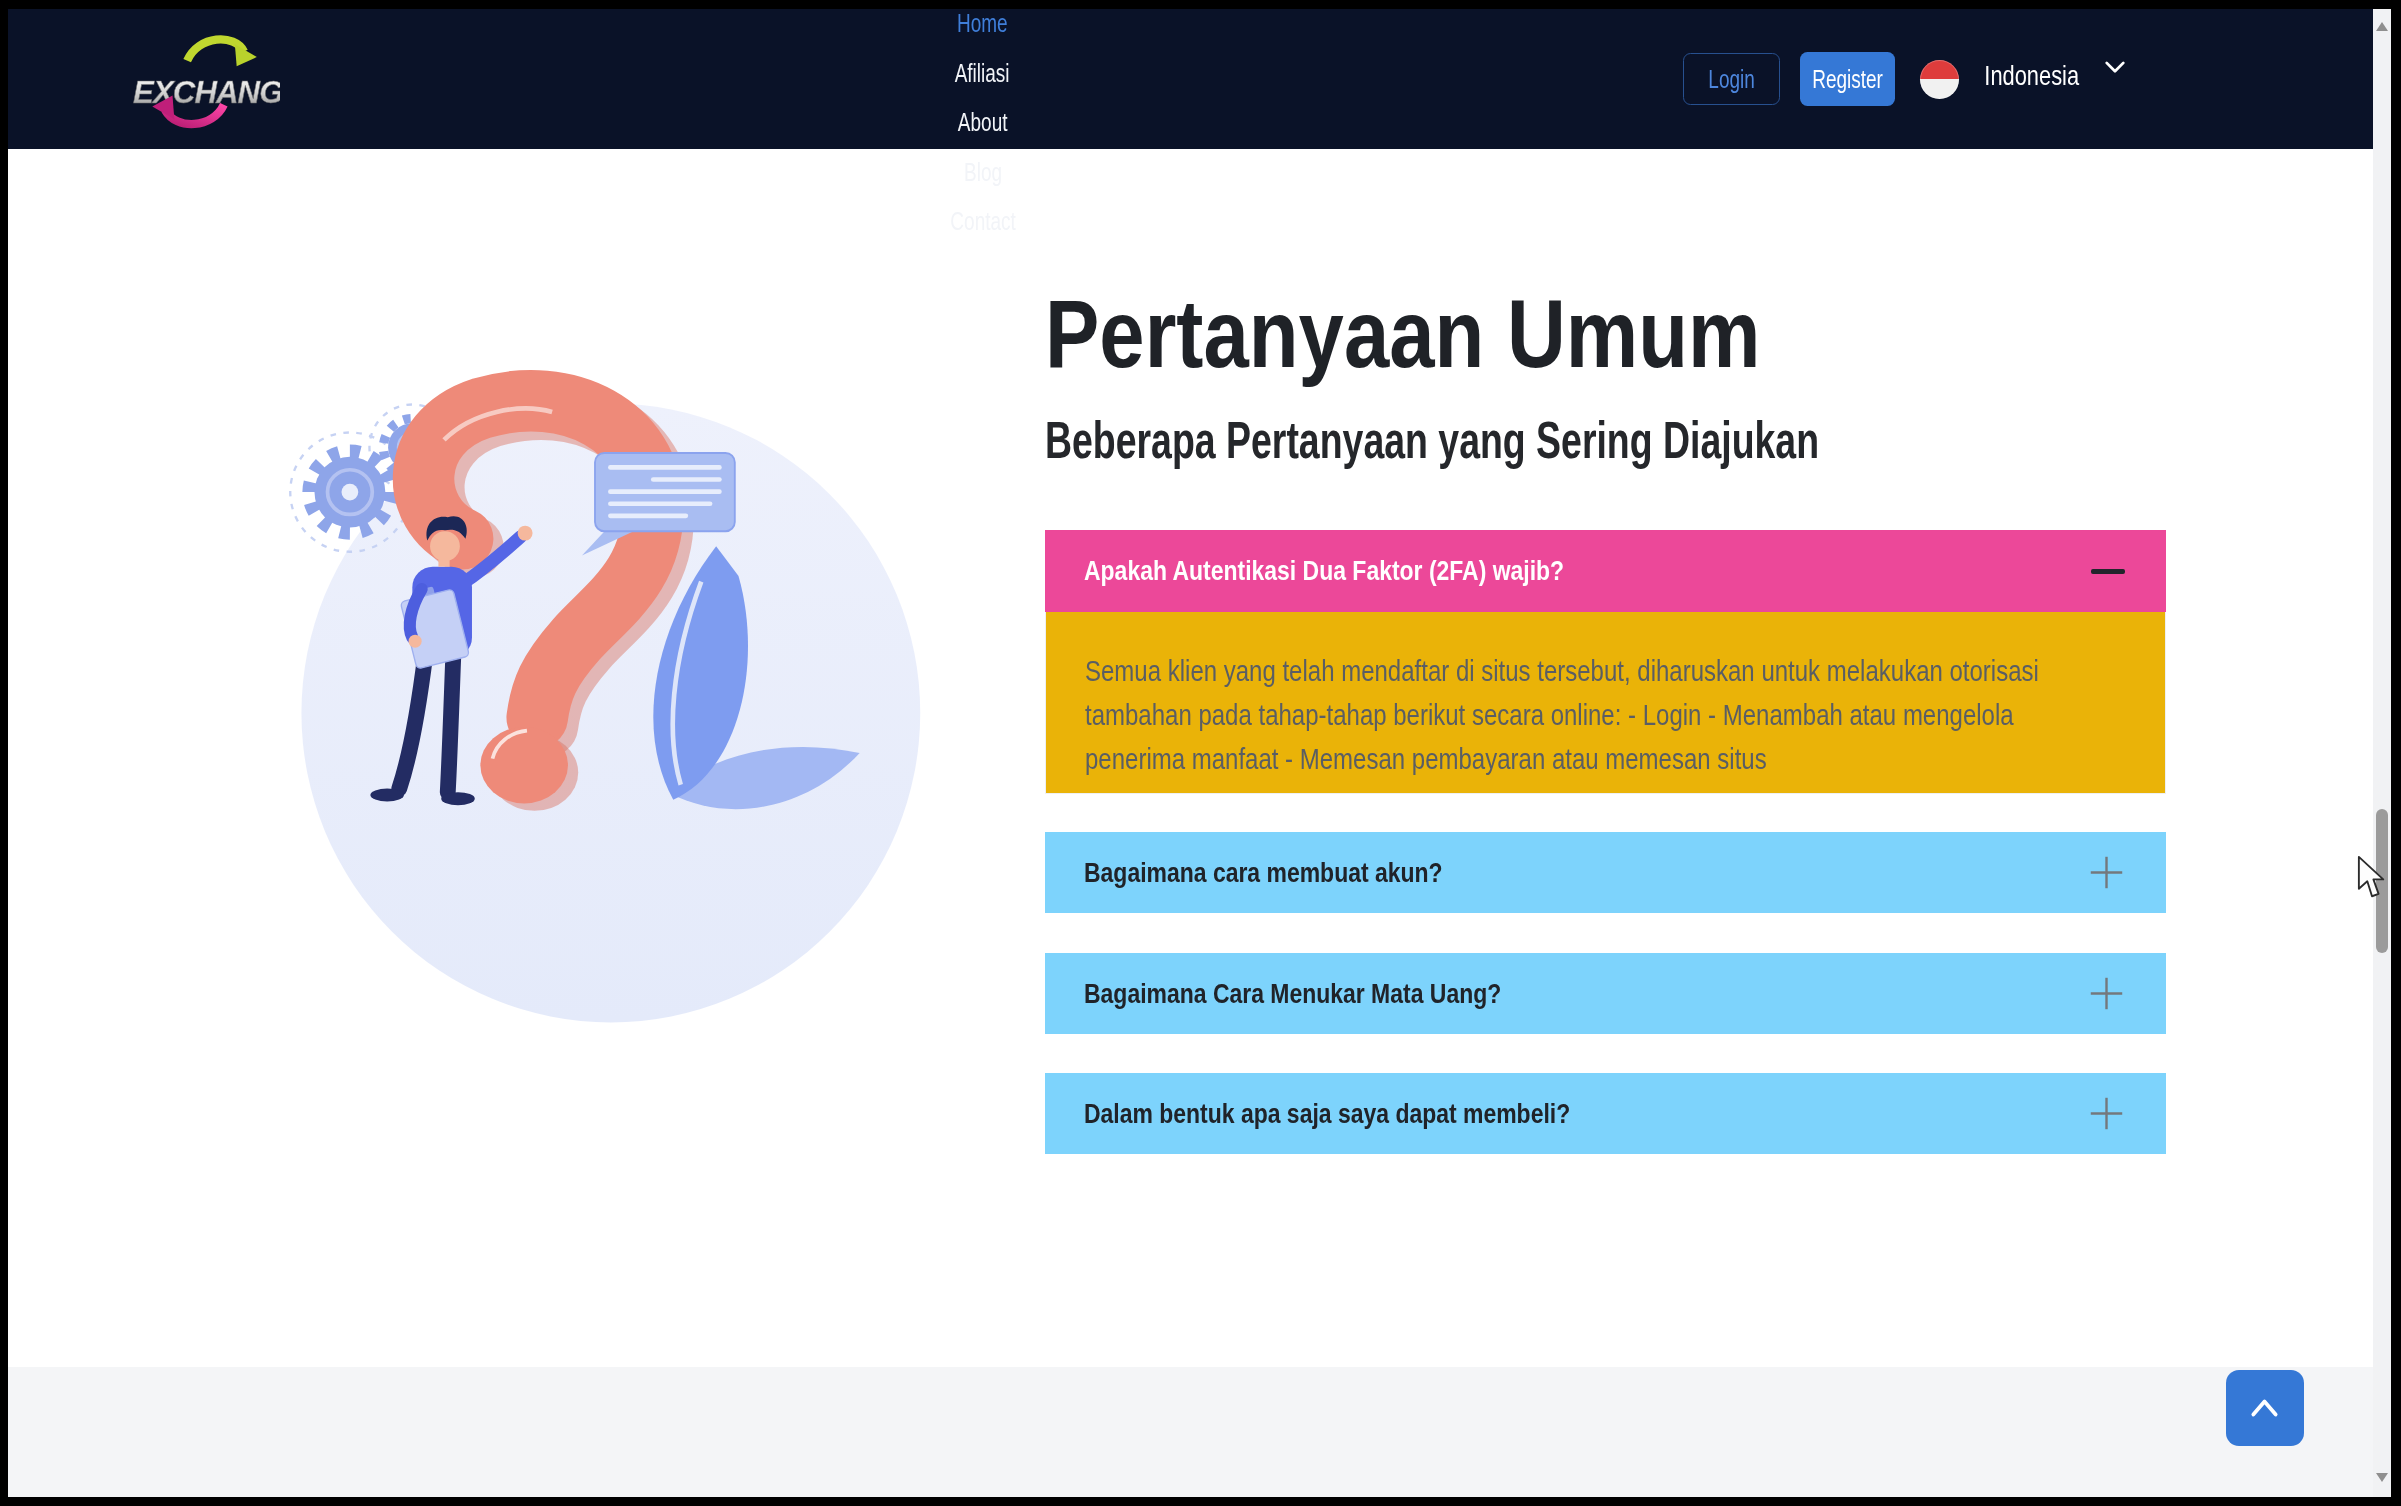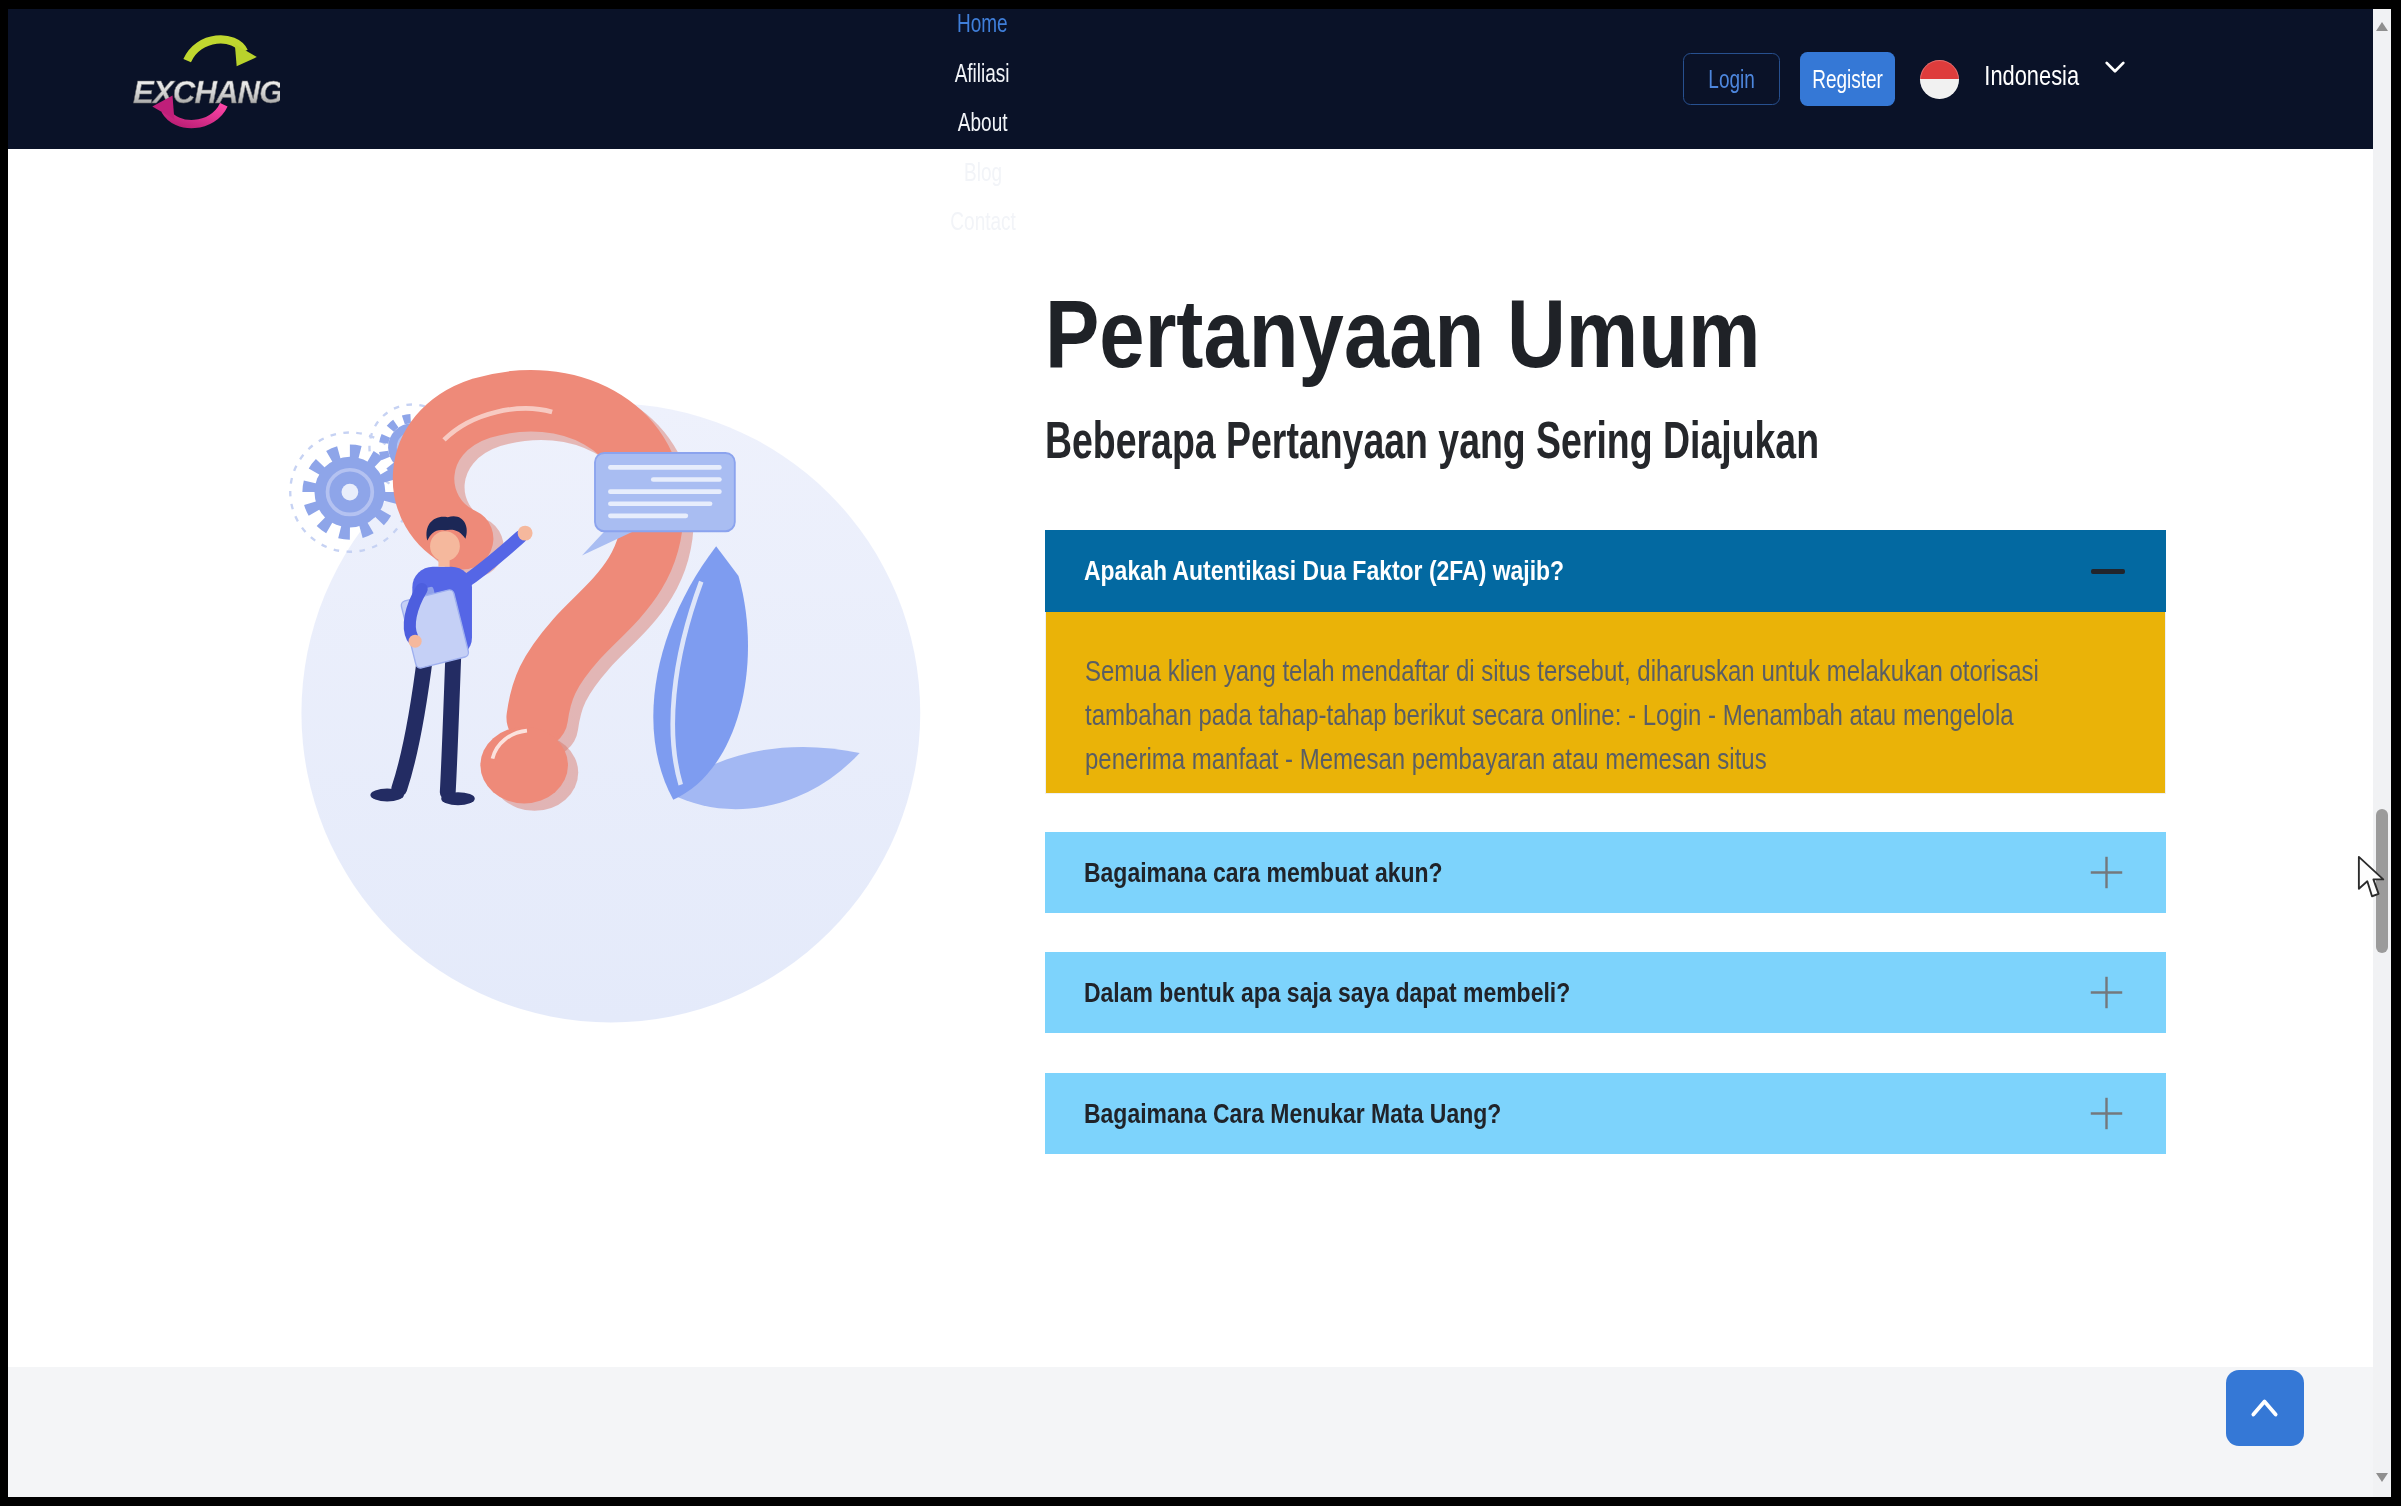--- a/index.html
+++ b/index.html
@@ -31,21 +31,21 @@
   
   .faq-title{position:absolute;left:1037px;top:274px;font-size:97px;font-weight:bold;color:#1f2227;line-height:1.05;}
   .faq-title .cxl{transform:scaleX(.84);}
   .faq-subtitle{position:absolute;left:1037px;top:401px;font-size:52px;font-weight:bold;color:#25272b;}
   .faq-subtitle .cxl{transform:scaleX(.72);}
 
   
   .accordion{position:absolute;left:1037px;top:521px;width:1121px;}
   .acc-header{height:82px;display:flex;align-items:center;justify-content:space-between;
               padding:0 41px 0 39px;box-sizing:border-box;cursor:pointer;}
-  .acc-header.blue{background:#0369a1;}
+  .acc-header.blue{background:#ec4899;}
   .acc-header.gray{background:#7dd3fc;height:81px;}
   .acc-q{font-size:28px;font-weight:bold;color:#202329;}
   .acc-header.blue .acc-q{color:#fff;}
   .acc-panel{height:182px;background:#eab308;border:0.9px solid #eef0f2;border-top:none;box-sizing:border-box;position:relative;}
   .answer{position:absolute;left:39px;top:37px;width:1258px;transform:scaleX(.8);transform-origin:0 0;
           font-size:30px;line-height:44px;color:#5a5e64;}
   .m1{margin-top:38px}.m2{margin-top:39px}.m3{margin-top:40px}
   .minus-bar{width:34px;height:5.6px;background:#22252c;border-radius:1.9px;}
   .plus-wrap{width:37px;height:37px;display:flex;align-items:center;justify-content:center;}
 
@@ -212,43 +212,43 @@
         <span class="plus-wrap">
           <svg width="37" height="37" viewBox="0 0 40 40">
               <g stroke="#74787d" stroke-width="2.6">
                 <line x1="20" y1="3" x2="20" y2="37"></line>
                 <line x1="3" y1="20" x2="37" y2="20"></line>
               </g>
             </svg>
         </span>
       </div>
 
+      <div class="acc-header gray m3">
+        <span class="acc-q"><span class="cxl">Bagaimana Cara Menukar Mata Uang?</span></span>
+        <span class="plus-wrap">
+          <svg width="37" height="37" viewBox="0 0 40 40">
+              <g stroke="#74787d" stroke-width="2.6">
+                <line x1="20" y1="3" x2="20" y2="37"></line>
+                <line x1="3" y1="20" x2="37" y2="20"></line>
+              </g>
+            </svg>
+        </span>
+      </div>
+
       <div class="acc-header gray m2">
         <span class="acc-q"><span class="cxl">Dalam bentuk apa saja saya dapat membeli?</span></span>
         <span class="plus-wrap">
           <svg width="37" height="37" viewBox="0 0 40 40">
               <g stroke="#74787d" stroke-width="2.6">
                 <line x1="20" y1="3" x2="20" y2="37"></line>
                 <line x1="3" y1="20" x2="37" y2="20"></line>
               </g>
             </svg>
         </span>
       </div>
-
-      <div class="acc-header gray m3">
-        <span class="acc-q"><span class="cxl">Bagaimana Cara Menukar Mata Uang?</span></span>
-        <span class="plus-wrap">
-          <svg width="37" height="37" viewBox="0 0 40 40">
-              <g stroke="#74787d" stroke-width="2.6">
-                <line x1="20" y1="3" x2="20" y2="37"></line>
-                <line x1="3" y1="20" x2="37" y2="20"></line>
-              </g>
-            </svg>
-        </span>
-      </div>
     </div>
 
     <div class="footer"></div>
 
     <div class="scrolltop">
       <svg width="41" height="28" viewBox="0 0 44 30">
         <polyline points="10,22 22,8 34,22" fill="none" stroke="#fff" stroke-width="4" stroke-linecap="round" stroke-linejoin="round"></polyline>
       </svg>
     </div>
   </div>

